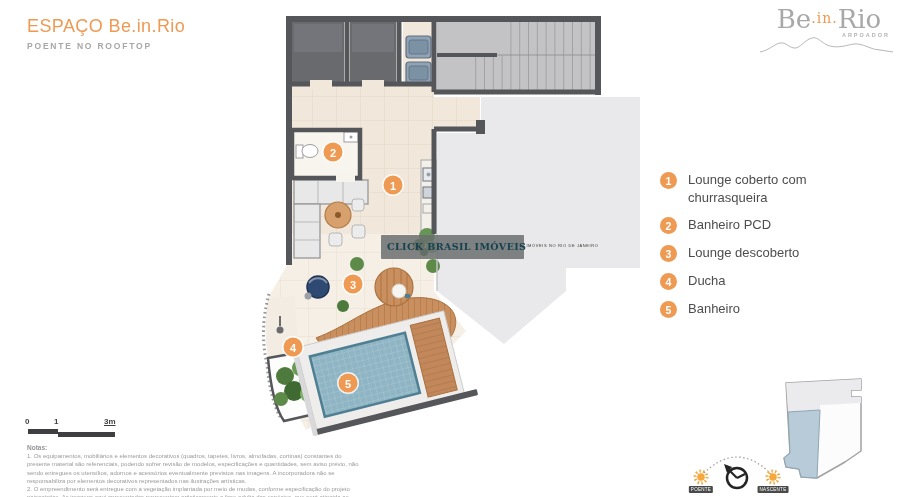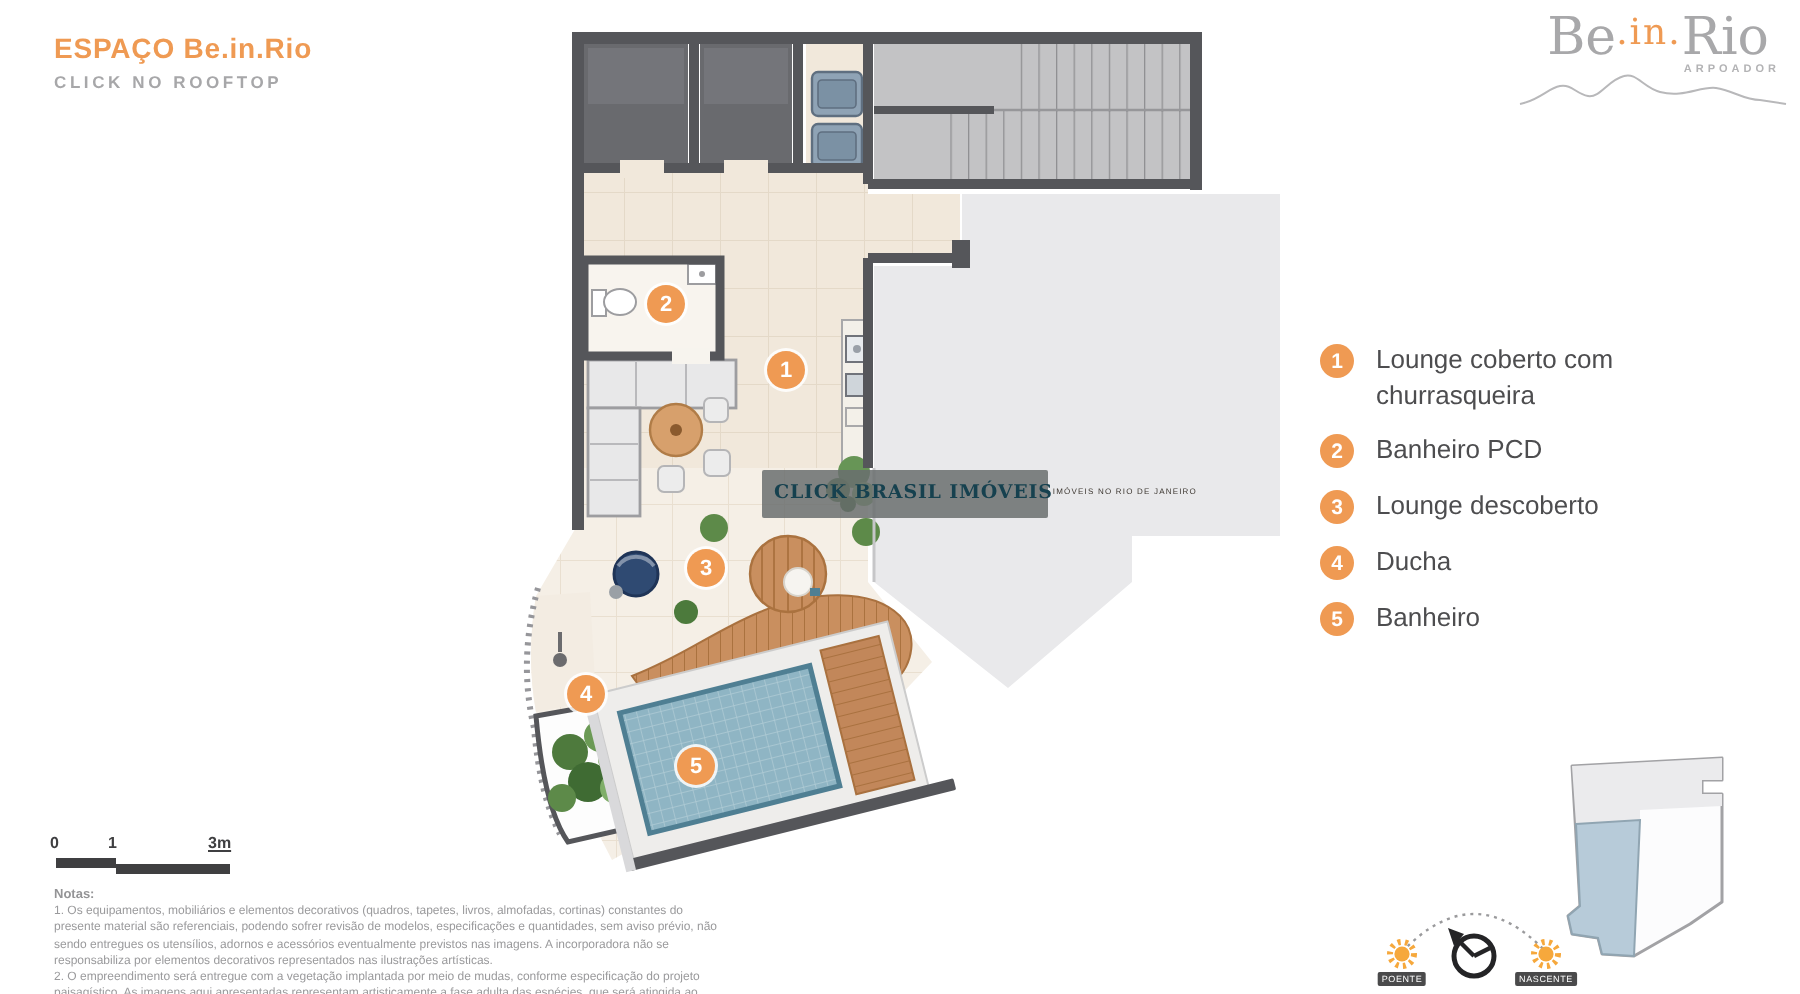--- a/index.html
+++ b/index.html
@@ -2,27 +2,27 @@
 <html><head>
 <meta charset="utf-8">
 <style>
   html,body{margin:0;padding:0;background:#fff;}
   #stage{position:relative;width:900px;height:497px;background:#ffffff;overflow:hidden;
          font-family:"Liberation Sans",sans-serif;}
   #plan-svg{position:absolute;left:0;top:0;}
 
   
   .title-block{position:absolute;left:27px;top:16px;}
-  .title-block h1{margin:0;font-size:14px;font-weight:700;color:#ef9a53;letter-spacing:.4px;}
+  .title-block h1{margin:0;font-size:18px;font-weight:400;color:#ef9a53;letter-spacing:.4px;}
   .title-block .sub{margin-top:4px;font-size:8.5px;letter-spacing:1.8px;color:#a7a7a9;font-weight:700;}
 
   
   .brand{position:absolute;left:762px;top:6px;width:134px;text-align:center;}
   .brand .line{font-family:"DejaVu Serif",serif;color:#a8a8aa;font-size:26px;line-height:1;}
-  .brand .mid{color:#ef9a53;font-size:18px;letter-spacing:1px;vertical-align:5px;}
+  .brand .mid{color:#ef9a53;font-size:14px;letter-spacing:1px;vertical-align:5px;}
   .brand .tag{margin-top:0;text-align:right;padding-right:6px;font-size:5.5px;letter-spacing:2px;color:#b3b3b5;font-weight:700;}
 
   
   .legend{position:absolute;left:660px;top:171px;width:195px;display:flex;flex-direction:column;gap:10px;}
   .legend .item{display:flex;gap:11px;align-items:flex-start;}
   .legend .badge{flex:0 0 17px;width:17px;height:17px;border-radius:50%;background:#ef9a53;color:#fff;
                  font-size:10.5px;font-weight:700;display:flex;align-items:center;justify-content:center;margin-top:1px;}
   .legend .lab{font-size:13px;color:#4d4d4f;line-height:1.35;}
 
   
@@ -238,21 +238,21 @@
       <path d="M786,383 L861,379 V390 H851 V397 H861 V451 L845,462 L817,478 L801,477 L799,469 L786,467 L784,458 L790,453 Z" fill="#fcfcfd" stroke="#a2a2a5" stroke-width="1.5" stroke-linejoin="round"></path>
       <path d="M786,383 L861,379 V390 H851 V397 H861 V403 L820,405 V410 L788,412 Z" fill="#ebebed"></path>
       <path d="M788,412 L820,410 L817,478 L801,477 L799,469 L786,467 L784,458 L790,453 Z" fill="#b7cbd9" stroke="#90a5b2" stroke-width="1"></path>
     </g>
 
     <path d="M760,52 C770,50 774,44 780,43 C786,42 788,47 794,48 C800,49 804,40 812,38 C818,36 822,44 830,46 C842,49 850,43 858,44 C866,45 872,50 880,50 L893,52" fill="none" stroke="#b8b8ba" stroke-width="1"></path>
   </svg>
 
   <div class="title-block">
     <h1>ESPAÇO Be.in.Rio</h1>
-    <div class="sub">CLICK NO ROOFTOP</div>
+    <div class="sub">POENTE NO ROOFTOP</div>
   </div>
 
   <div class="brand">
     <div class="line"><span>Be</span><span class="mid">.in.</span><span>Rio</span></div>
     <div class="tag">ARPOADOR</div>
   </div>
 
   <div class="legend">
     <div class="item">
       <div class="badge">1</div>

